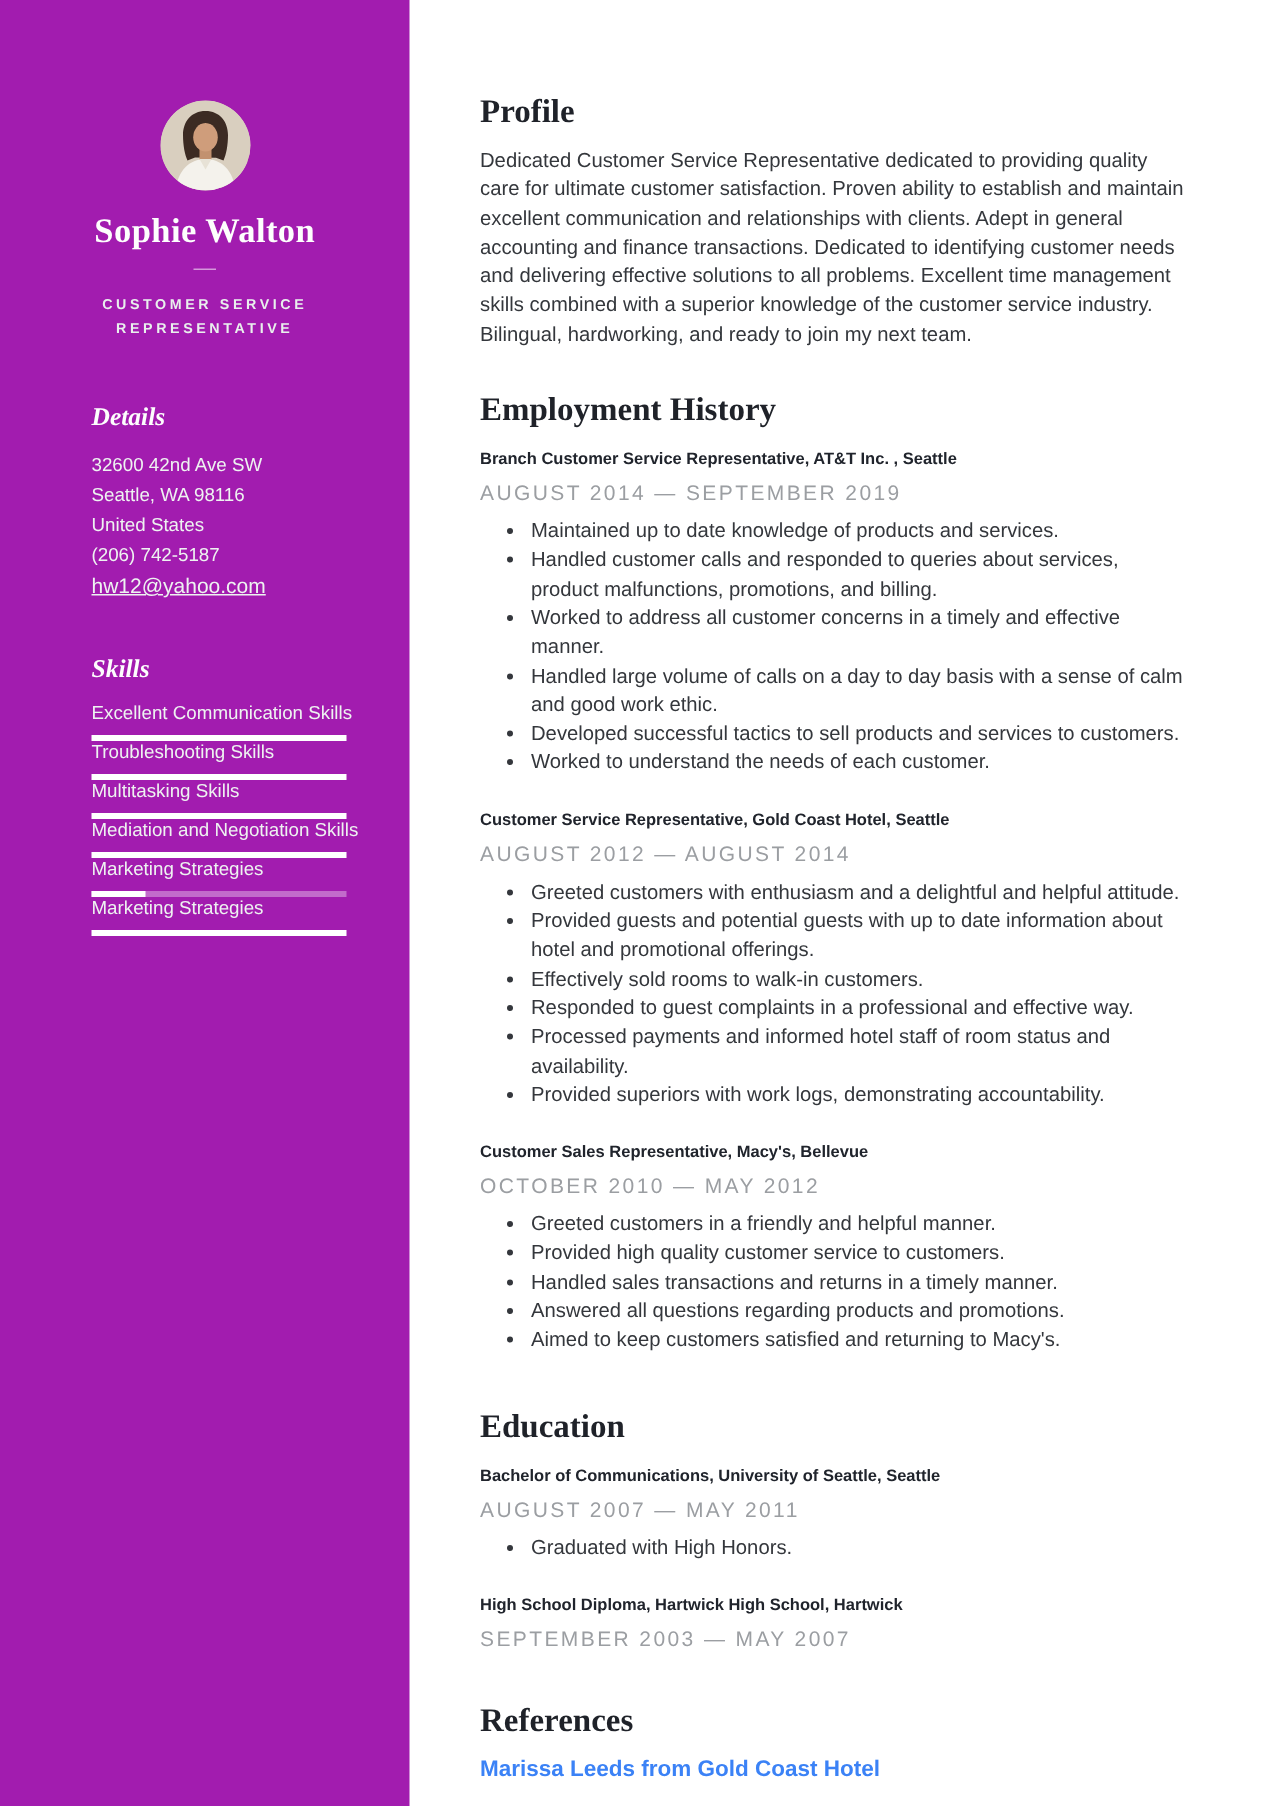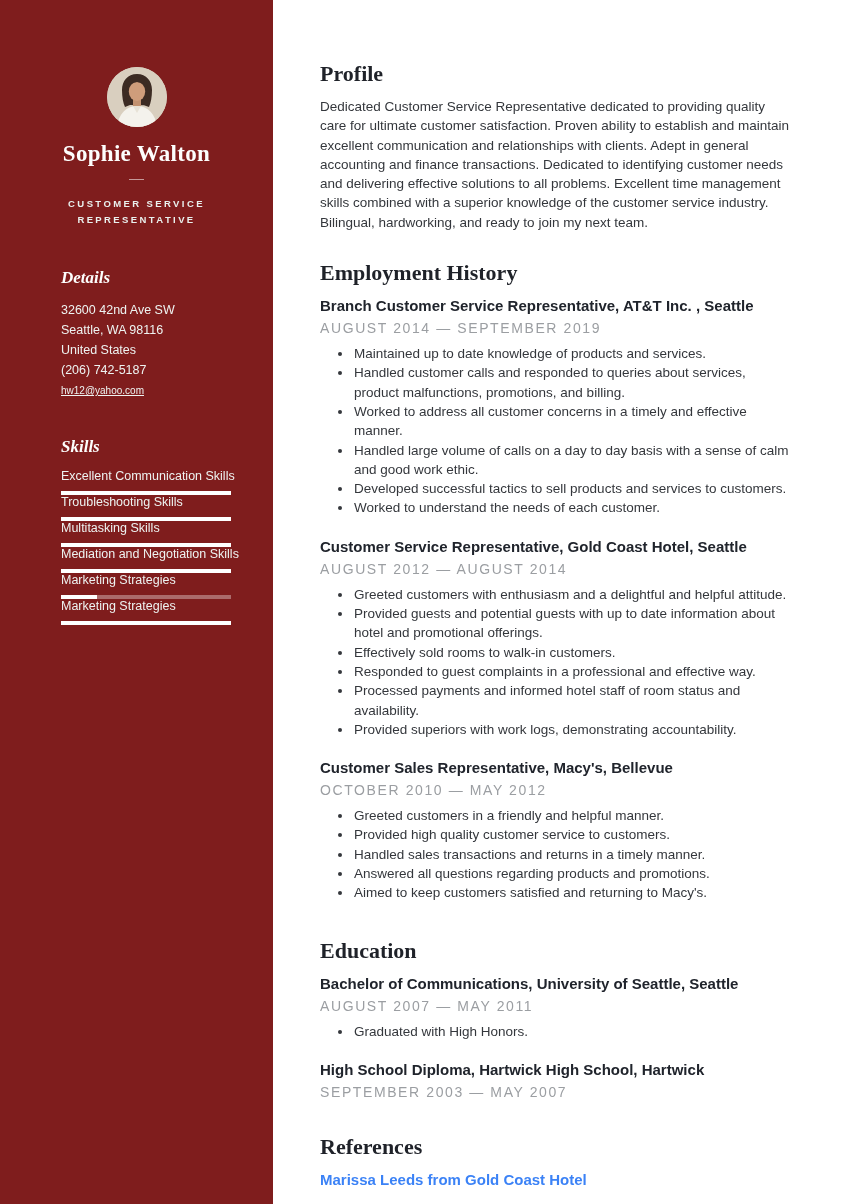--- a/index.html
+++ b/index.html
@@ -12,21 +12,21 @@
     height: 1204px;
     background: #ffffff;
     overflow: hidden;
   }
 
   
   .sidebar {
     position: absolute;
     left: 0; top: 0; bottom: 0;
     width: 273px;
-    background: #7f1d1d;
+    background: #a21caf;
     color: #ffffff;
   }
   .side-header { text-align: center; padding-top: 67px; }
   .photo-wrap {
     width: 60px; height: 60px;
     margin: 0 auto;
     border-radius: 50%;
     overflow: hidden;
     background: #d8cfc0;
   }
@@ -65,21 +65,21 @@
     margin-bottom: 12px;
     font-style: italic;
   }
   .detail-line {
     font-size: 12.5px;
     line-height: 20px;
     color: #eef3f1;
   }
   .email-link {
     display: inline-block;
-    font-size: 10px;
+    font-size: 14px;
     line-height: 20px;
     color: #eef3f1;
     text-decoration: underline;
     cursor: pointer;
   }
 
   .skill-item { }
   .skill-label {
     font-size: 12.5px;
     line-height: 15px;
@@ -118,21 +118,21 @@
     line-height: 19.3px;
     color: #34373c;
   }
   .section { margin-top: 27px; }
   .section.education  { margin-top: 34px; }
   .section.references { margin-top: 33px; }
 
   .entry { margin-bottom: 19px; }
   .entry:last-child { margin-bottom: 0; }
   .entry-title {
-    font-size: 15px;
+    font-size: 11px;
     font-weight: 700;
     color: #20242c;
     line-height: 20px;
   }
   .entry-dates {
     font-size: 14px;
     font-weight: 400;
     letter-spacing: 1.6px;
     color: #9b9ea2;
     margin-top: 4px;

